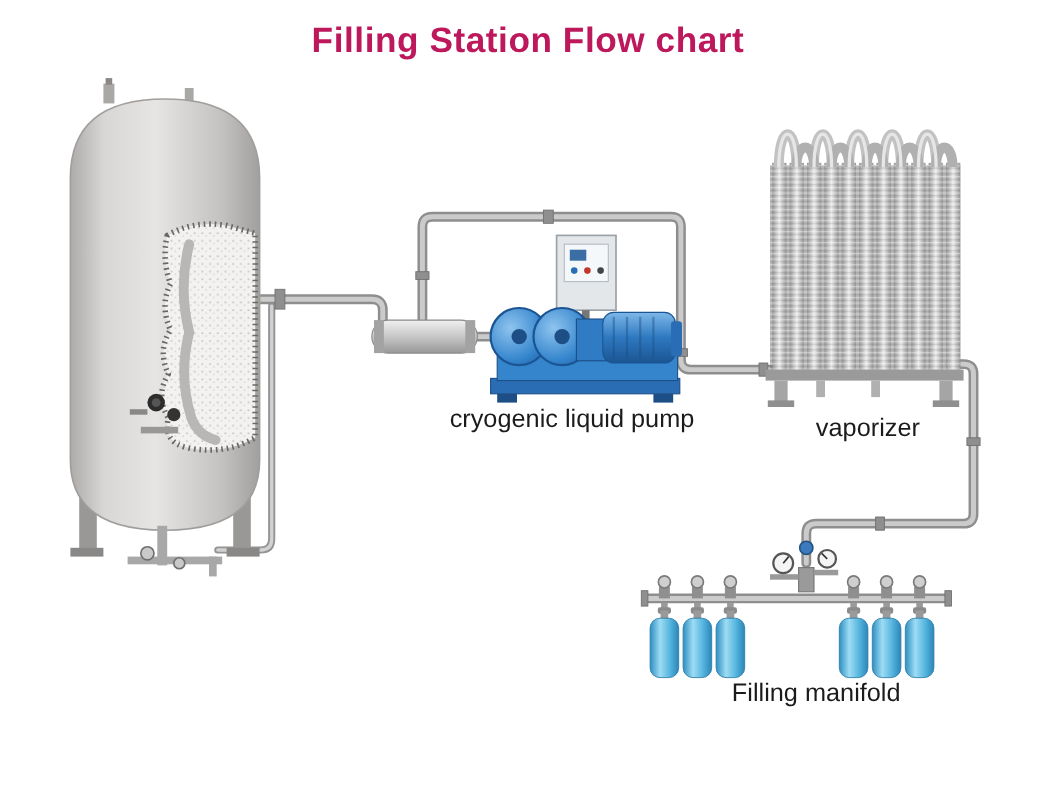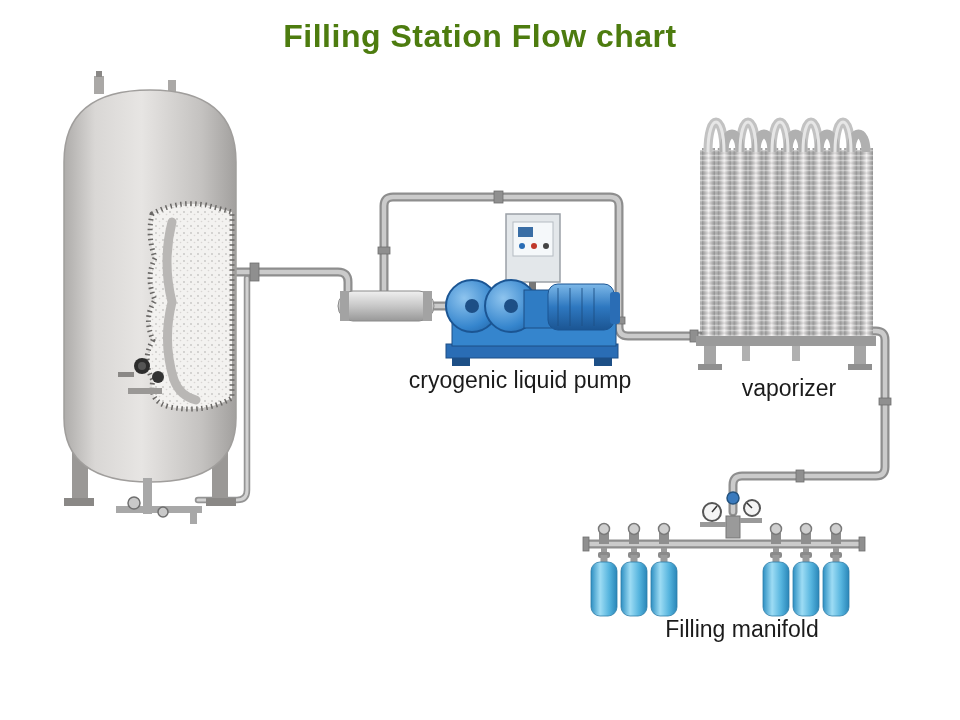--- a/index.html
+++ b/index.html
@@ -1,19 +1,19 @@
 <!DOCTYPE html>
 <html><head>
 <meta charset="utf-8">
 <style>
   html,body{margin:0;padding:0;background:#ffffff;}
   .stage{position:relative;width:960px;height:720px;background:#ffffff;overflow:hidden;
          font-family:"Liberation Sans", sans-serif;}
   .title{position:absolute;top:18px;left:0;width:100%;text-align:center;
-         font-size:32px;font-weight:800;color:#4d7c0f;letter-spacing:0.5px;}
+         font-size:32px;font-weight:800;color:#be185d;letter-spacing:0.5px;}
   svg{position:absolute;left:0;top:0;}
   .pipe-base{fill:none;stroke:#8e8e8e;stroke-width:9;stroke-linecap:round;}
   .pipe-top{fill:none;stroke:#cbcbcb;stroke-width:4.5;stroke-linecap:round;}
   .pipe-base-sm{fill:none;stroke:#949494;stroke-width:6.5;stroke-linecap:round;}
   .pipe-top-sm{fill:none;stroke:#d2d2d2;stroke-width:3;stroke-linecap:round;}
   .flange{fill:#8f8f8f;stroke:#6f6f6f;stroke-width:0.8;}
   .diagram-label{font-family:"Liberation Sans", sans-serif;font-size:23px;font-weight:500;fill:#1b1b1b;}
 </style>
 </head>
 <body>

